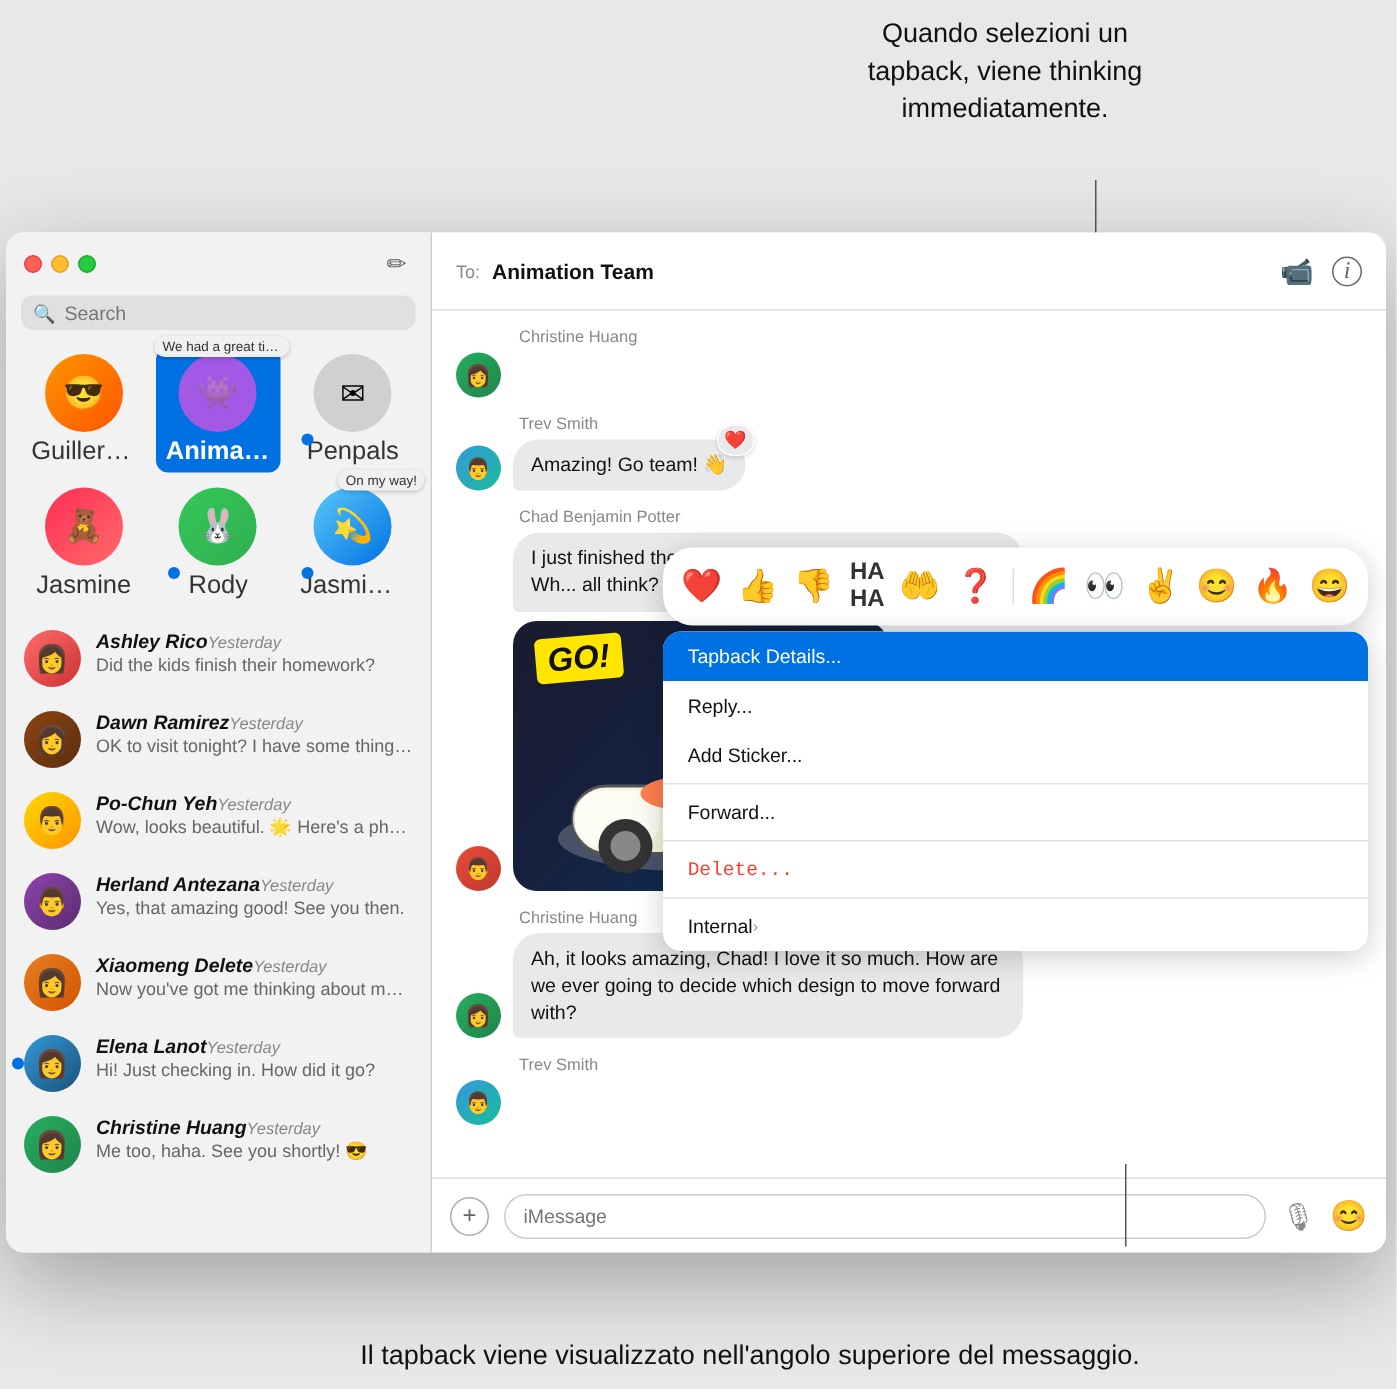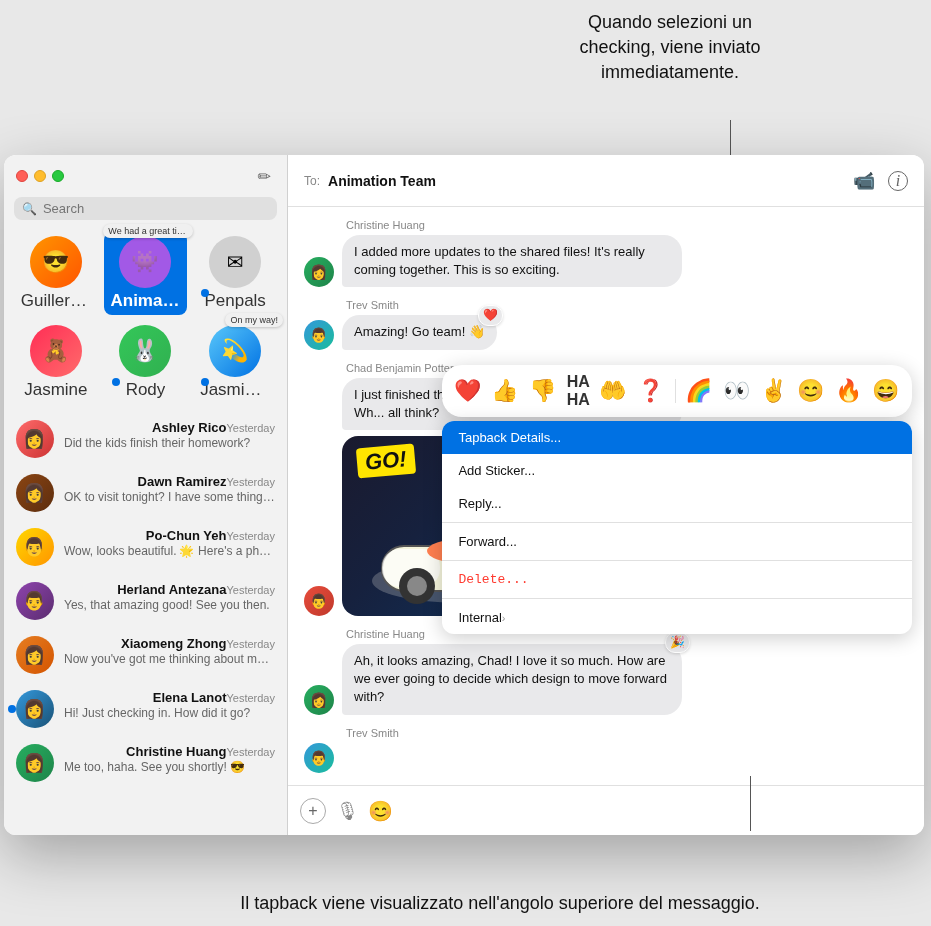--- a/index.html
+++ b/index.html
@@ -200,22 +200,23 @@
       flex-shrink: 0;
       display: flex;
       align-items: center;
       justify-content: center;
       font-size: 18px;
       overflow: hidden;
     }
     .conv-info { flex: 1; min-width: 0; }
     .conv-name-row {
       display: flex;
-      justify-content: flex-end;
+      justify-content: flex-start;
       align-items: baseline;
+      font-style: italic;
     }
     .conv-name { font-size: 13px; font-weight: 600; color: #111; }
     .conv-time { font-size: 11px; color: #888; flex-shrink: 0; }
     .conv-preview { font-size: 12px; color: #666; white-space: nowrap; overflow: hidden; text-overflow: ellipsis; margin-top: 1px; }
     .unread-dot {
       width: 8px; height: 8px; border-radius: 50%; background: #0071e3;
       position: absolute; left: 4px; top: 50%; transform: translateY(-50%);
     }
 
     
@@ -417,21 +418,21 @@
     .av-christine { background: linear-gradient(135deg, #27ae60, #1e8449); }
 
     .av-trev { background: linear-gradient(135deg, #3498db, #1abc9c); }
     .av-chad { background: linear-gradient(135deg, #e74c3c, #c0392b); }
   </style>
 </head>
 <body>
 
 <div class="annotation-top">
   <span style="white-space: pre-line;">Quando selezioni un
-checking, viene inviato
+tapback, viene thinking
 immediatamente.</span>
 </div>
 
 <div class="annotation-line-top"></div>
 
 <div class="messages-window">
 
   <div class="sidebar">
 
     <div class="sidebar-titlebar">
@@ -531,21 +532,21 @@
             <span class="conv-time">Yesterday</span>
           </div>
           <div class="conv-preview">Yes, that amazing good! See you then.</div>
         </div>
       </div>
 
       <div class="conv-item">
         <div class="conv-avatar av-xiaomeng">👩</div>
         <div class="conv-info">
           <div class="conv-name-row">
-            <span class="conv-name">Xiaomeng Zhong</span>
+            <span class="conv-name">Xiaomeng Delete</span>
             <span class="conv-time">Yesterday</span>
           </div>
           <div class="conv-preview">Now you've got me thinking about my next vacation...</div>
         </div>
       </div>
 
       <div class="conv-item" style="position:relative;">
         <div class="unread-dot"></div>
         <div class="conv-avatar av-elena">👩</div>
         <div class="conv-info">
@@ -580,23 +581,20 @@
         <span class="header-icon" style="font-size:16px;width:20px;height:20px;border-radius:50%;border:1.5px solid #666;display:flex;align-items:center;justify-content:center;font-style:italic;font-family:serif;">i</span>
       </div>
     </div>
 
     <div class="messages-area">
 
       <div class="msg-group">
         <div class="msg-sender">Christine Huang</div>
         <div class="msg-row">
           <div class="msg-avatar-sm av-christine">👩</div>
-          <div class="bubble incoming">
-            <span>I added more updates to the shared files! It's really coming together. This is so exciting.</span>
-          </div>
         </div>
       </div>
 
       <div class="msg-group">
         <div class="msg-sender">Trev Smith</div>
         <div class="msg-row">
           <div class="msg-avatar-sm av-trev">👨</div>
           <div class="bubble incoming" style="position:relative;">
             <span>Amazing! Go team! 👋</span>
             <div class="tapback-badge">❤️</div>
@@ -665,20 +663,21 @@
         <div class="msg-sender">Trev Smith</div>
         <div class="msg-row">
           <div class="msg-avatar-sm av-trev">👨</div>
         </div>
       </div>
 
     </div>
 
     <div class="input-bar">
       <div class="input-plus">+</div>
+      <input class="imessage-input" type="text" placeholder="iMessage" style="">
       <span class="input-audio">🎙</span>
       <span class="input-emoji">😊</span>
     </div>
 
     <div class="context-menu-container">
 
       <div class="tapback-row">
         <span class="tapback-emoji">❤️</span>
         <span class="tapback-emoji">👍</span>
         <span class="tapback-emoji">👎</span>
@@ -692,24 +691,24 @@
         <span class="tapback-emoji">😊</span>
         <span class="tapback-emoji">🔥</span>
         <span class="tapback-emoji">😄</span>
       </div>
 
       <div class="context-menu">
         <div class="ctx-item active">
           <span>Tapback Details...</span>
         </div>
         <div class="ctx-item">
+          <span>Reply...</span>
+        </div>
+        <div class="ctx-item">
           <span>Add Sticker...</span>
-        </div>
-        <div class="ctx-item">
-          <span>Reply...</span>
         </div>
         <div class="ctx-separator"></div>
         <div class="ctx-item">
           <span>Forward...</span>
         </div>
         <div class="ctx-separator"></div>
         <div class="ctx-item danger">
           <span>Delete...</span>
         </div>
         <div class="ctx-separator"></div>

